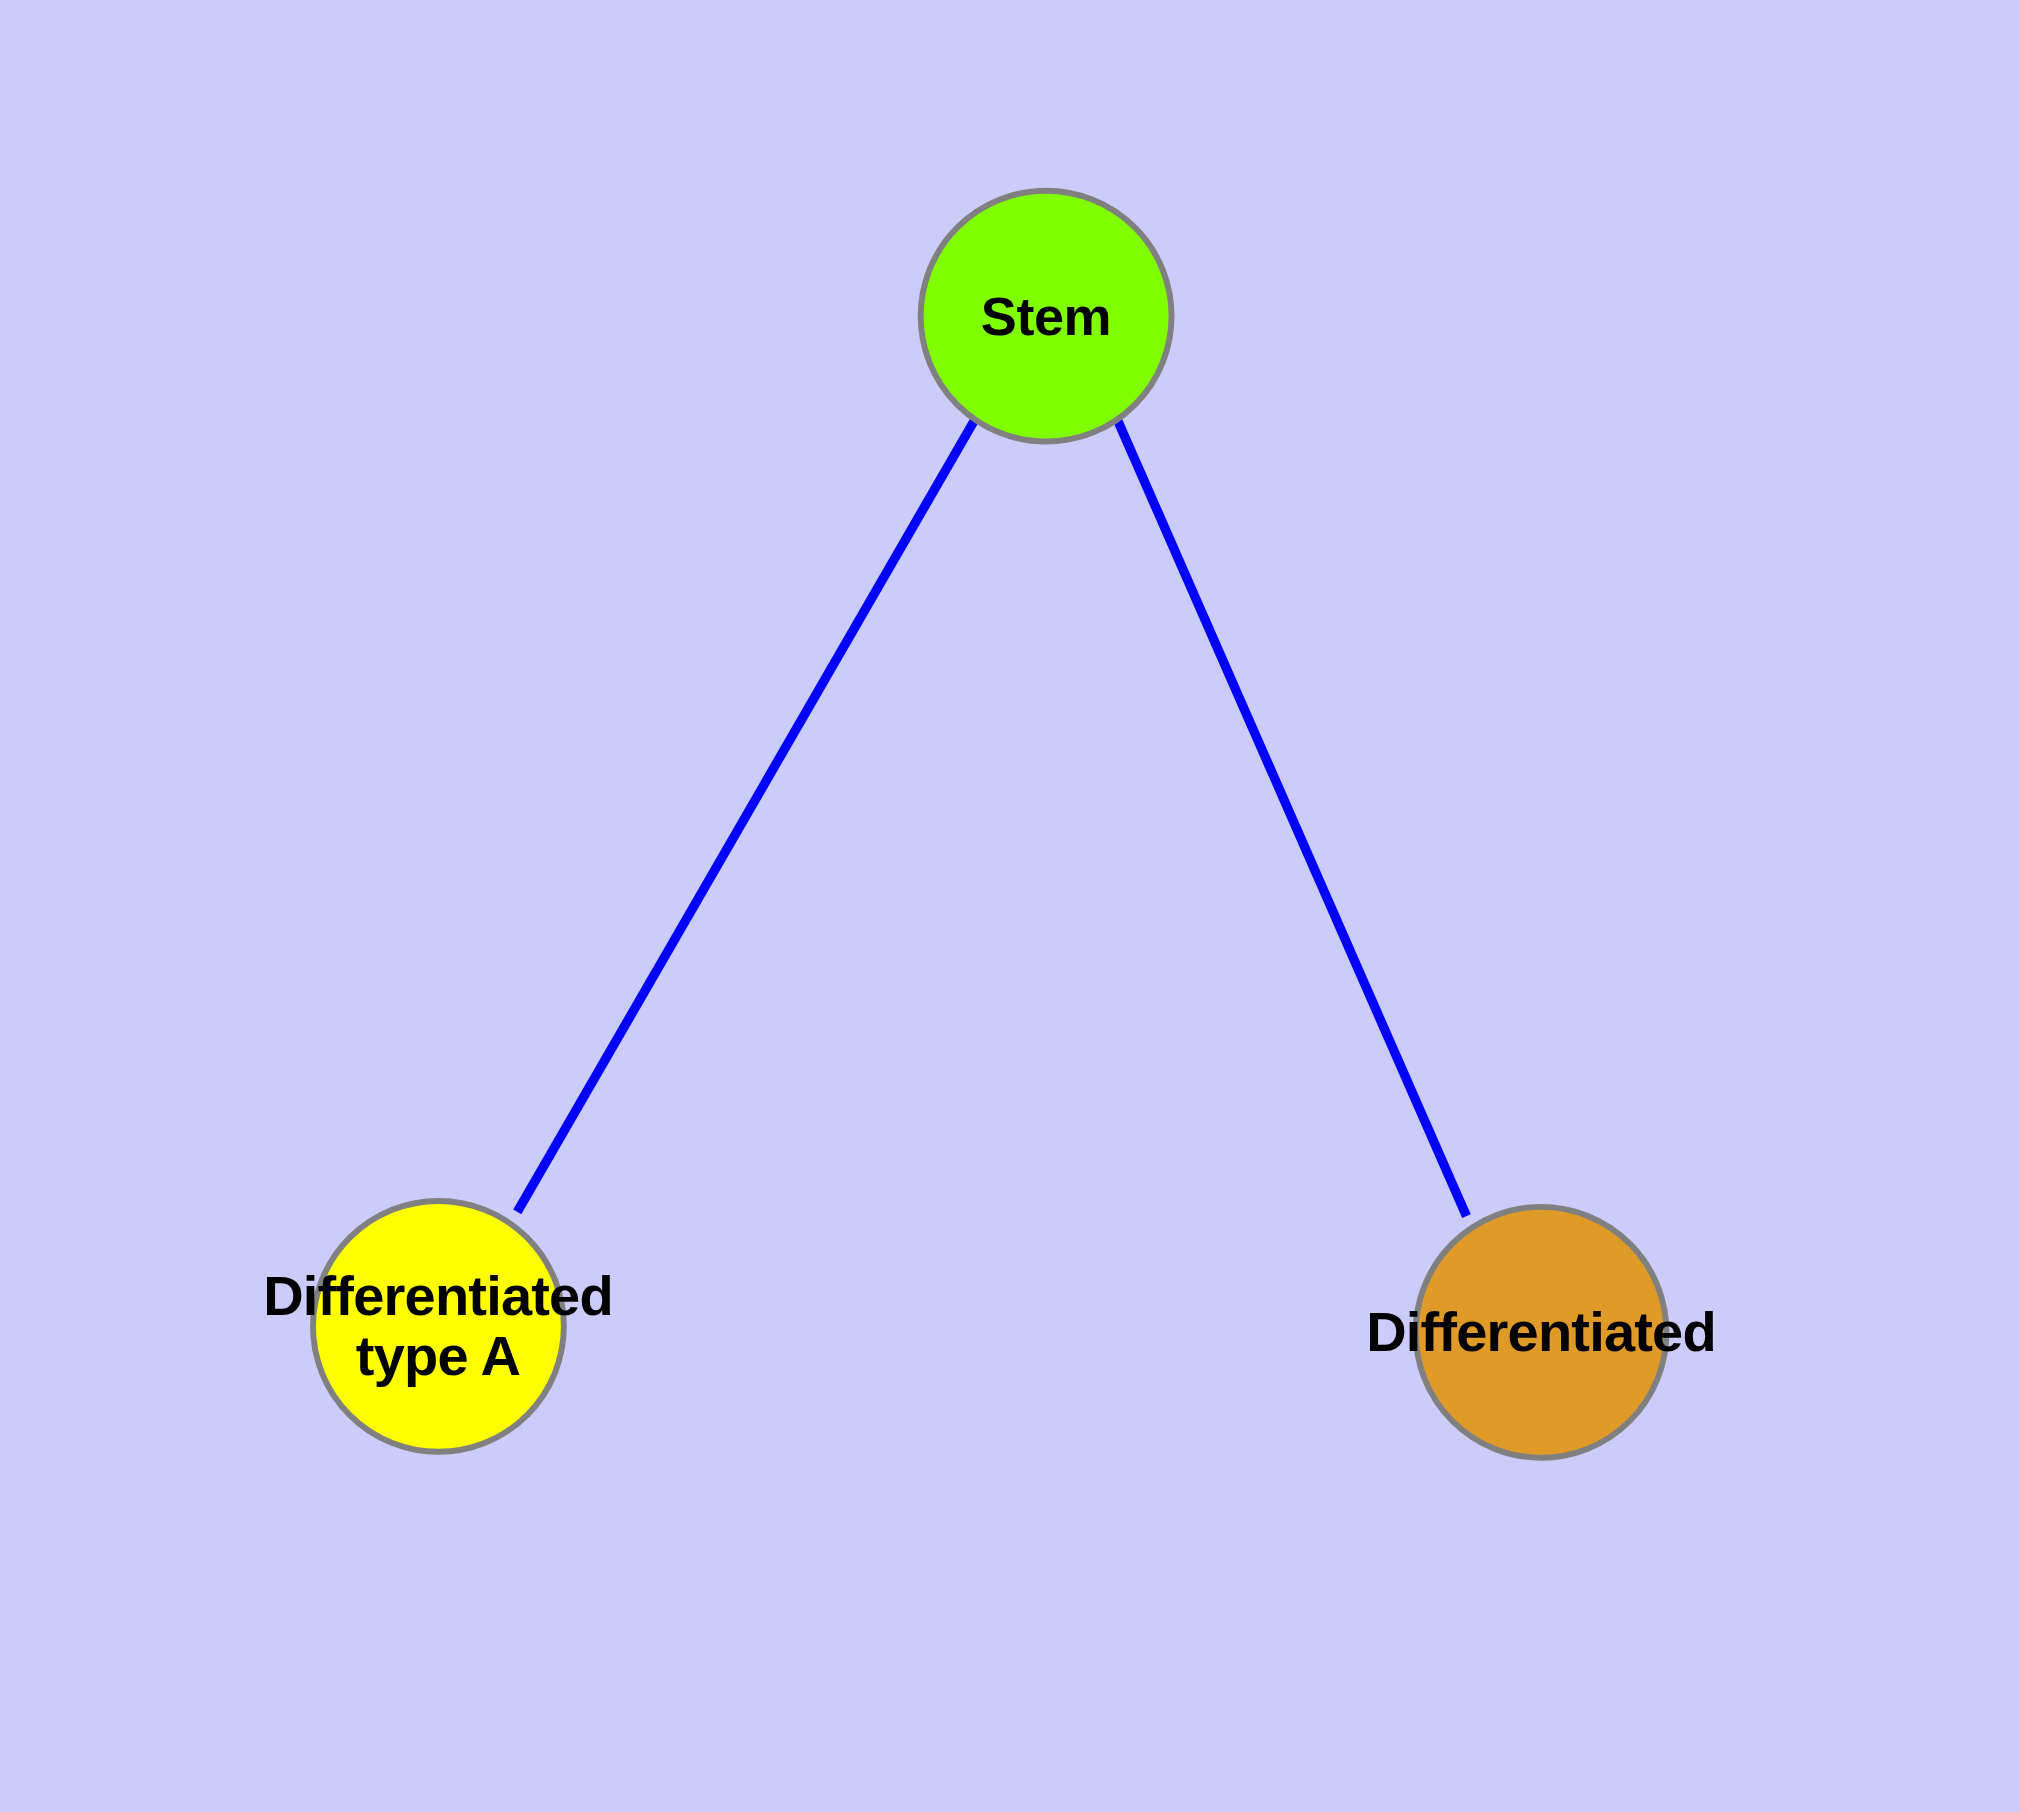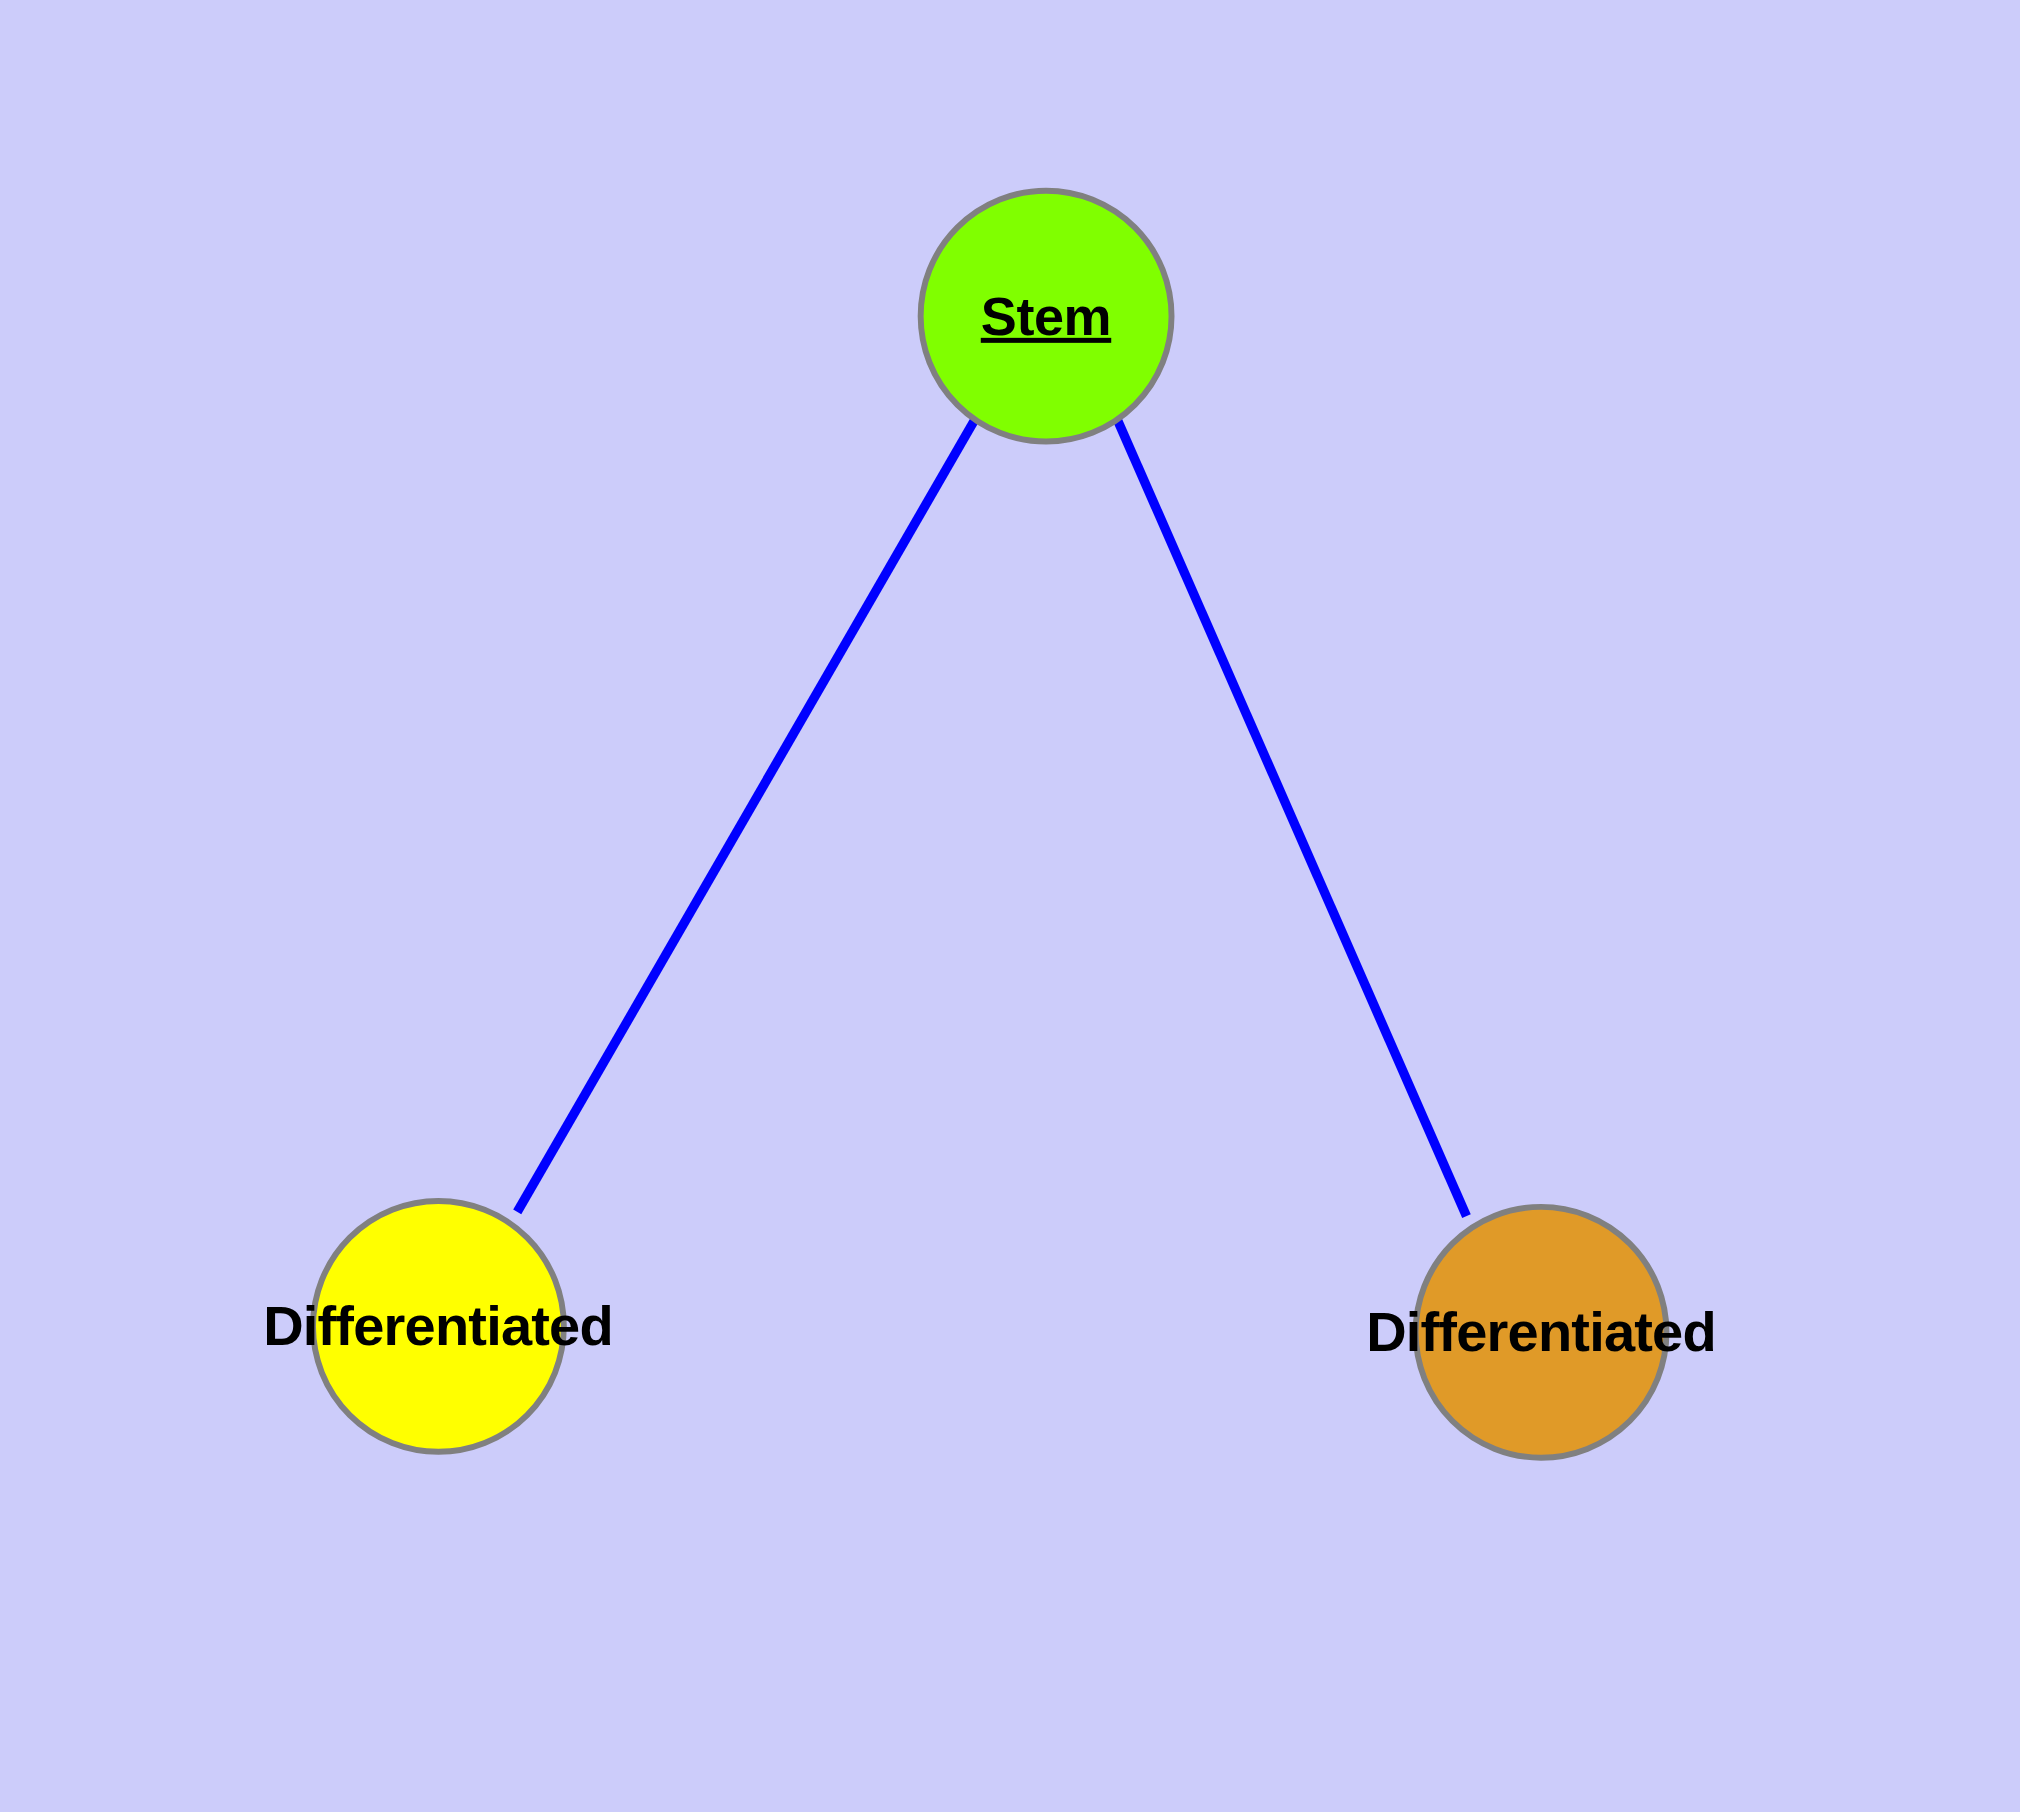--- a/index.html
+++ b/index.html
@@ -29,21 +29,20 @@
     color: #000000;
     font-weight: bold;
     line-height: 1.08;
     white-space: nowrap;
     pointer-events: none;
     font-family: "Liberation Sans", "DejaVu Sans", sans-serif;
   }
   .node-label.stem {
     font-size: 54px;
     letter-spacing: -0.4px;
-    text-decoration: underline;
   }
   .node-label.leaf {
     font-size: 56px;
     letter-spacing: -0.8px;
   }
   .label-line { display: block; }
 </style>
 </head>
 <body>
 
@@ -60,20 +59,21 @@
       <circle cx="1818" cy="1572" r="148" fill="#e09a28" stroke="#808080" stroke-width="7"></circle>
     </g>
   </svg>
 
   <div class="node-label stem" style="left:1046px; top:316px; transform: translate(-50%, -50%);">
     <span class="label-line">Stem</span>
   </div>
 
   <div class="node-label leaf" style="left:438px; top:1326px; transform: translate(-50%, -50%);">
     <span class="label-line">Differentiated</span>
+    <span class="label-line">type A</span>
   </div>
 
   <div class="node-label leaf" style="left:1541px; top:1332px; transform: translate(-50%, -50%);">
     <span class="label-line">Differentiated</span>
   </div>
 
 </div>
 
 
 </body></html>

